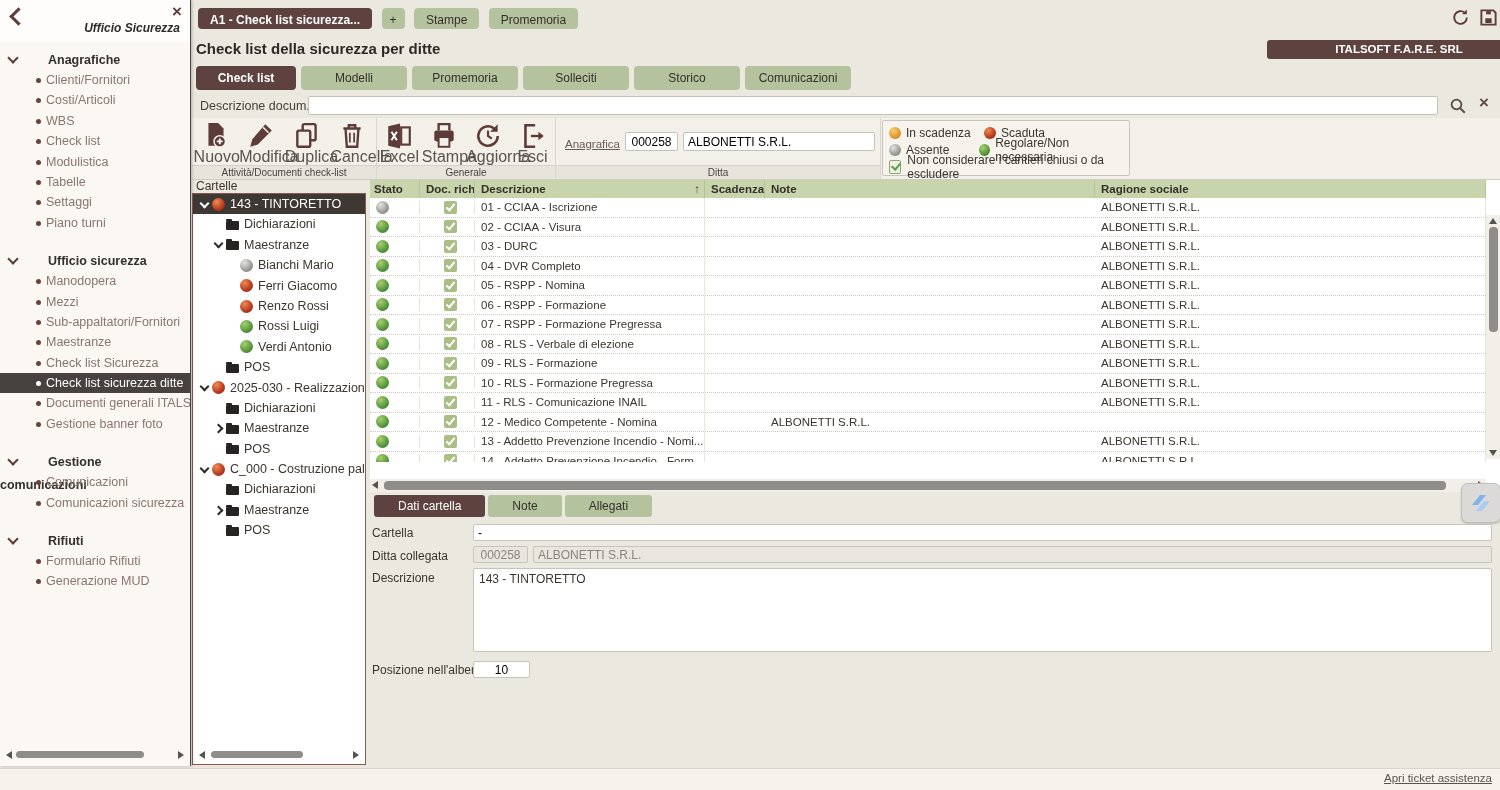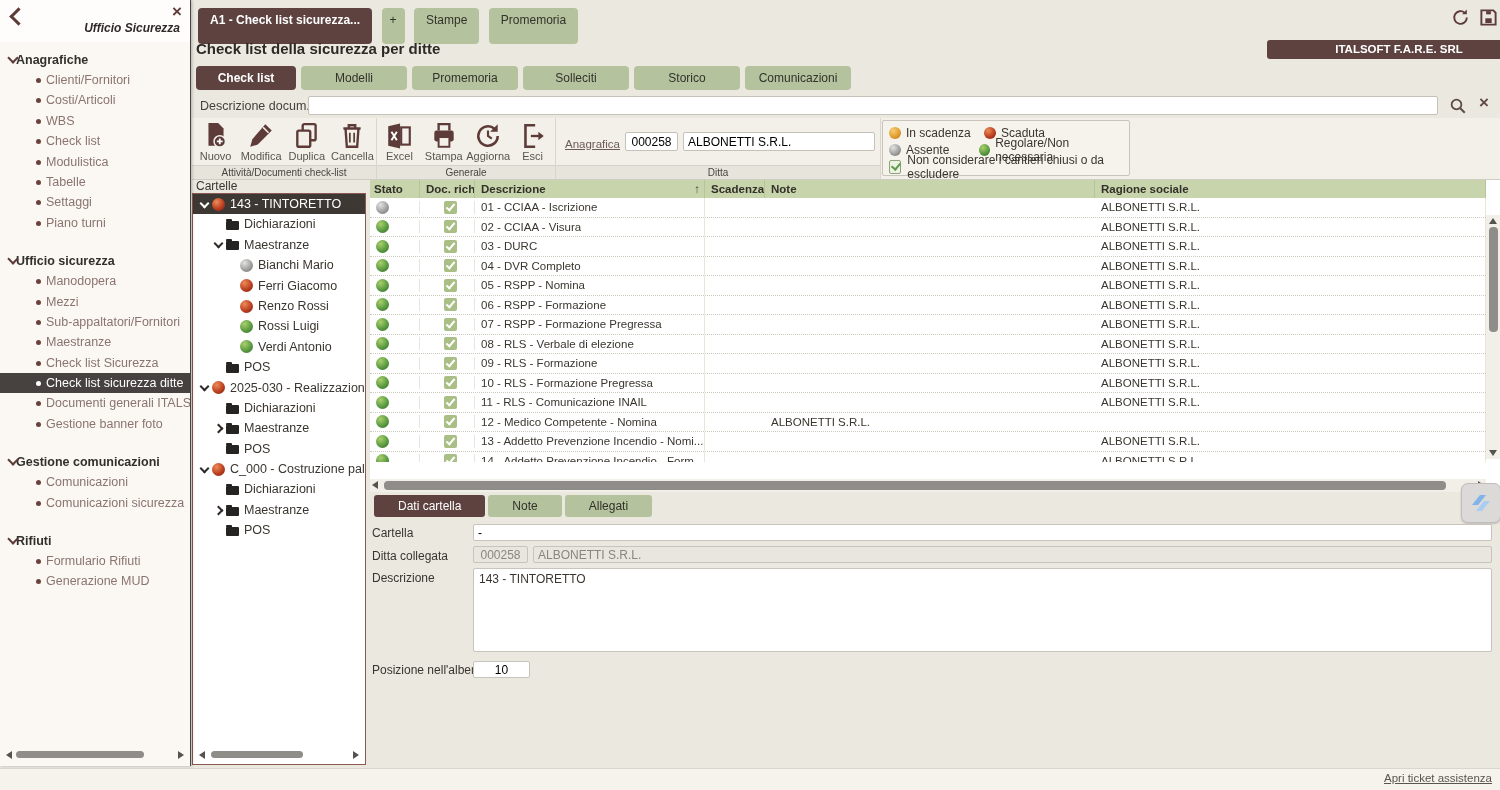--- a/index.html
+++ b/index.html
@@ -9,21 +9,21 @@
 
   
   #sidebar{left:0;top:0;width:190px;height:766px;background:#fbf8f3;border-right:1px solid #4a4542;box-shadow:1px 0 3px rgba(0,0,0,.25);}
   #sb-head{position:relative;height:42px;background:#fefdfb;}
   .back-chev{position:absolute;left:12px;top:10px;width:10px;height:10px;border-left:3px solid #5d3b38;border-bottom:3px solid #5d3b38;transform:rotate(45deg);cursor:pointer;}
   .sb-close{position:absolute;right:8px;top:2px;font-size:17px;color:#5d3b38;cursor:pointer;font-weight:bold;}
   #sb-title{position:absolute;right:10px;top:21px;font-size:12px;font-style:italic;font-weight:bold;color:#2f2a28;}
   .sb-section{margin-top:6px;margin-bottom:16px;}
   .sb-sec-head{position:relative;height:22px;line-height:22px;}
   .sb-sec-head .chevd{position:absolute;left:9px;top:6px;width:6px;height:6px;border-right:2px solid #5d3b38;border-bottom:2px solid #5d3b38;transform:rotate(45deg);}
-  .sb-sec-label{margin-left:16px;font-size:12.5px;font-weight:bold;color:#33302c;}
+  .sb-sec-label{margin-left:48px;font-size:12.5px;font-weight:bold;color:#33302c;}
   .sb-item{position:relative;height:20.4px;line-height:20.4px;cursor:pointer;}
   .sb-item .dot{position:absolute;left:36px;top:8px;width:5px;height:5px;border-radius:50%;background:#6b413d;}
   .sb-item .lbl{margin-left:46px;font-size:12.5px;color:#8b7470;white-space:nowrap;overflow:hidden;display:block;}
   .sb-item.sel{background:#474240;}
   .sb-item.sel .dot{background:#ffffff;}
   .sb-item.sel .lbl{color:#ffffff;}
   .hscroll{position:absolute;height:12px;}
   .hs-arrow{position:absolute;top:2px;width:0;height:0;border-top:4px solid transparent;border-bottom:4px solid transparent;cursor:pointer;}
   .hs-arrow.left{left:2px;border-right:6px solid #55534f;}
   .hs-arrow.right{right:2px;border-left:6px solid #55534f;}
@@ -50,21 +50,21 @@
   .ticon[data-icon="sphere-green"],.sphere[data-status="green"]{background:radial-gradient(circle at 35% 30%,#a9d06c,#55963e 60%,#2e6b26);}
   .ticon[data-icon="sphere-gray"],.sphere[data-status="gray"]{background:radial-gradient(circle at 35% 30%,#e3e3e1,#9a9a98 60%,#6e6e6c);}
   .sphere[data-status="orange"]{background:radial-gradient(circle at 35% 30%,#f7cd70,#df9a2e 60%,#a86f1c);}
   .ticon[data-icon="folder"]{width:13px;height:9px;flex-basis:13px;background:#262422;border-radius:1px;margin-top:2px;}
   .ticon[data-icon="folder"]::before{content:"";position:absolute;left:0;top:-2px;width:6px;height:2px;background:#262422;border-radius:1px 1px 0 0;}
   #tree-hscroll{left:4px;right:4px;bottom:3px;}
   #tree-hscroll .hs-thumb{left:14px;width:92px;}
 
   
   #topstrip{left:192px;top:0;width:1308px;height:36px;}
-  .ttab{display:inline-block;height:36px;line-height:24px;margin-top:8px;border-radius:4px;padding:0 12px;font-size:12px;cursor:pointer;vertical-align:top;}
+  .ttab{display:inline-block;height:21px;line-height:24px;margin-top:8px;border-radius:4px;padding:0 12px;font-size:12px;cursor:pointer;vertical-align:top;}
   .ttab.active{background:#5d4240;color:#fff;font-weight:bold;margin-left:6px;}
   .ttab.green{background:#b4c39e;color:#33312a;margin-left:5px;}
   .ttab.plus{padding:0 8px;}
   .corner-ico{position:absolute;top:8px;width:19px;height:19px;cursor:pointer;}
 
   
   #page-title{left:196px;top:40px;font-size:15px;font-weight:bold;color:#2d2925;}
   #company-badge{left:1228px;top:40px;width:264px;height:19px;line-height:19px;background:#5d4240;color:#fff;font-size:11.5px;font-weight:bold;text-align:center;border-radius:3px;cursor:pointer;margin-left:39px;}
 
   
@@ -79,21 +79,21 @@
   #search-clear{left:1479px;top:93px;font-size:17px;color:#5d4a45;cursor:pointer;font-weight:bold;}
 
   
   #toolbar{left:192px;top:118px;width:1308px;height:61px;background:#f3f0e9;border-bottom:1px solid #cfccc4;}
   .tb-group{position:absolute;top:0;height:61px;}
   .tb-sep{position:absolute;top:0;width:1px;height:61px;background:#d9d6ce;}
   .tb-caption{position:absolute;left:0;right:0;bottom:0;height:13px;line-height:13px;background:#e7e4dc;border-top:1px solid #d5d2ca;text-align:center;font-size:10px;color:#4a443f;}
   .tb-buttons{position:absolute;left:0;right:0;top:2px;display:flex;justify-content:space-evenly;}
   .tb-btn{width:44px;text-align:center;cursor:pointer;}
   .tb-btn svg{display:block;margin:2px auto 0;}
-  .tb-btn .blabel{font-size:11px;color:#5a544e;line-height:13px;}
+  .tb-btn .blabel{font-size:16px;color:#5a544e;line-height:13px;}
   #anagrafica-link{position:absolute;left:9px;top:20px;font-size:11.5px;color:#6b5a55;text-decoration:underline;cursor:pointer;}
   .ditta-input{position:absolute;top:14px;height:19px;border:1px solid #c6c2ba;border-radius:2px;background:#fff;font-size:12px;padding:0 4px;box-sizing:border-box;}
   #ditta-code{left:69px;width:53px;text-align:center;}
   #ditta-name{left:127px;width:192px;}
   #legend{position:absolute;left:690px;top:2px;width:248px;height:56px;background:#f6f3ed;border:1px solid #c9c5bd;border-radius:2px;box-sizing:border-box;padding:3px 6px;}
   .lg-row{display:flex;align-items:center;height:17px;}
   .lg-item{display:flex;align-items:center;font-size:12px;color:#3a352f;}
   .lg-item .sphere{width:12px;height:12px;border-radius:50%;margin-right:5px;}
   .lg-item.c1{width:95px;}
   .lg-check{width:12px;height:12px;border:1px solid #8fa379;background:#edf2e4;border-radius:2px;margin-right:6px;position:relative;cursor:pointer;}

